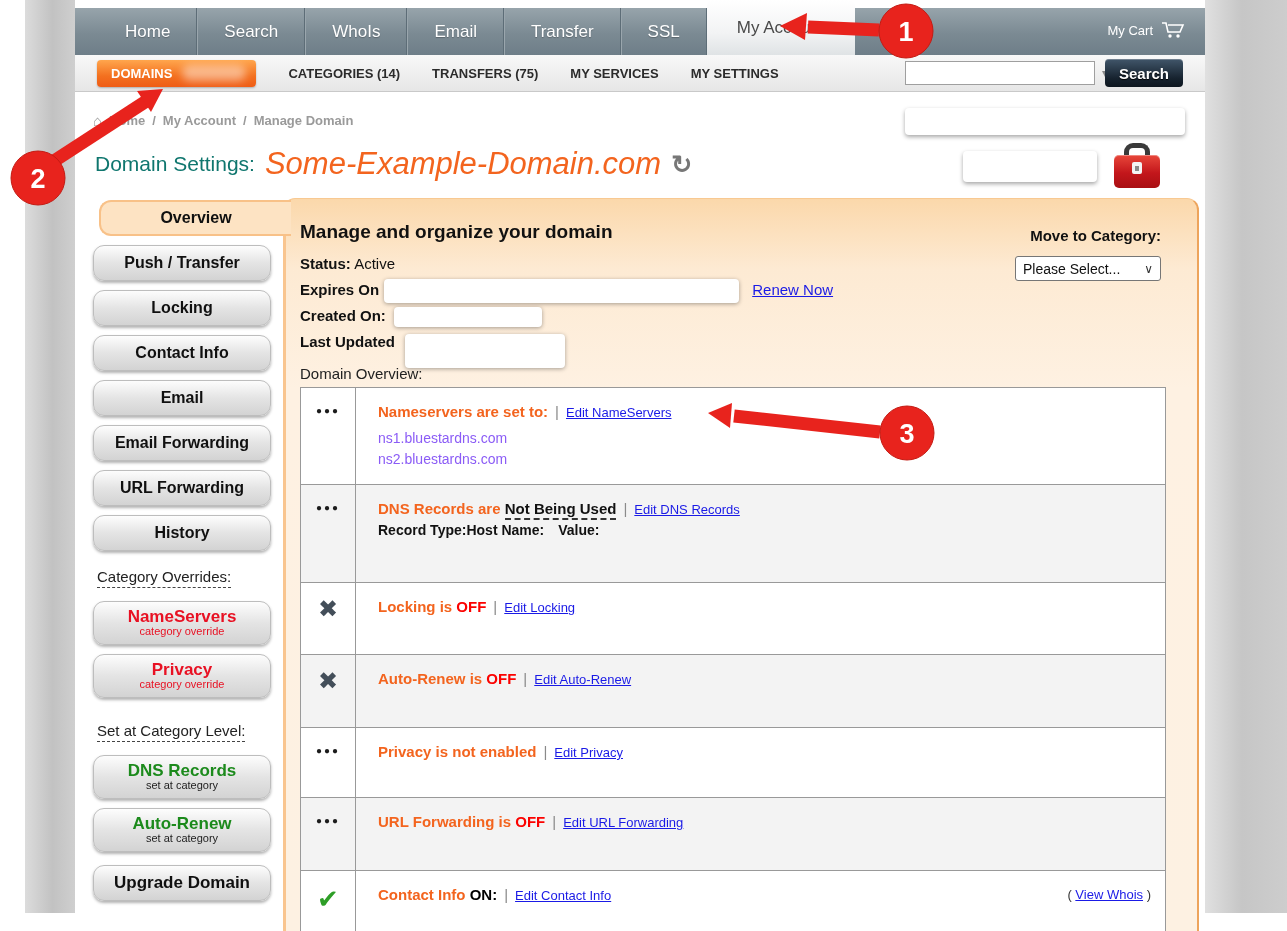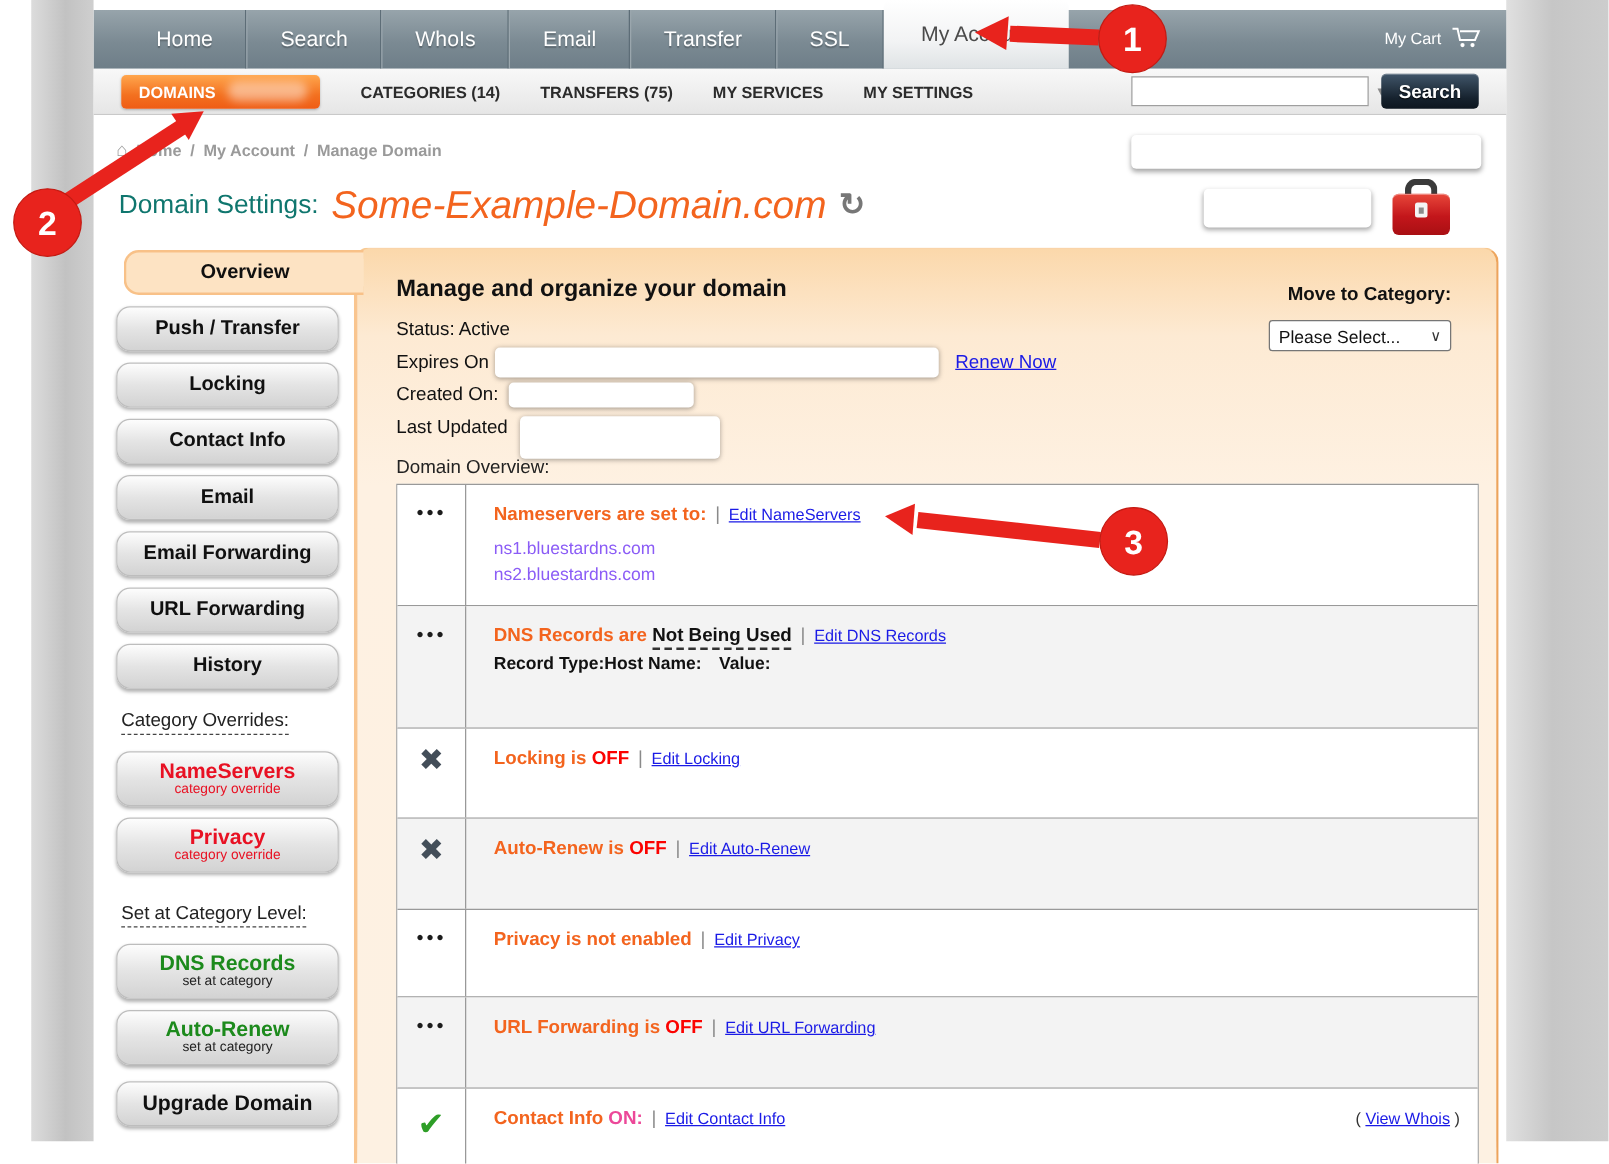--- a/index.html
+++ b/index.html
@@ -70,25 +70,25 @@
                       box-shadow:inset 0 1px 0 rgba(255,255,255,.35); }
   .toolbox .clasp { position:absolute; left:50%; transform:translateX(-50%); top:7px; width:10px;
                     height:12px; background:#f4f4f4; border-radius:2px; }
   .toolbox .pin { position:absolute; left:50%; transform:translateX(-50%); top:11px; width:4px;
                   height:5px; background:#8a8a8a; }
 
   
   .panel { position:absolute; left:208px; top:198px; width:916px; height:733px;
            background:linear-gradient(#fbd8ab,#fdead3 70px,#fef1e2 190px,#fdf1e2);
            border-radius:12px 12px 0 0; border-left:3px solid #f9c58f; border-right:2px solid #eda45c;
-           border-top:1px solid #f8c992; padding-left:31px; z-index:1; }
+           border-top:1px solid #f8c992; padding-left:14px; z-index:1; }
   .heading { margin:22px 0 8px; font-size:19px; font-weight:bold; color:#111; }
   .meta { font-size:15px; color:#111; }
   .meta-line { line-height:26px; }
-  .meta b { font-weight:normal;text-align:center; }
+  .meta b { font-weight:bold;text-align:center; }
   .redact { display:inline-block; vertical-align:middle; background:#fff; border-radius:4px;
             box-shadow:0 1px 4px rgba(0,0,0,.35); }
   .r-created { width:148px; height:20px; margin-left:8px; }
   .r-expires { width:355px; height:24px; margin-left:5px; margin-right:13px; }
   .r-updated { width:160px; height:34px; margin-left:10px; margin-bottom:-16px; position:relative; z-index:3; }
   .renew { color:#1a1ae6; font-size:15px; text-decoration:underline; cursor:pointer; }
 
   .move-cat { position:absolute; right:36px; top:28px; text-align:right; }
   .mc-label { font-size:15px; font-weight:bold; color:#111; }
   .mc-select { margin-top:12px; width:146px; height:25px; background:#fff; border:1px solid #767676;
@@ -102,21 +102,21 @@
   .ov-row:last-child { border-bottom:none; }
   .ov-row.alt { background:#f3f3f3; }
   .ic { width:55px; border-right:1px solid #999; display:flex; justify-content:center; padding-top:17px; }
   .dots { font-size:10px; letter-spacing:2px; color:#1c1c1c; }
   .xmark { font-size:24px; color:#434e59; line-height:1; margin-top:-3px; }
   .chk { font-size:26px; color:#2e9e27; line-height:1; margin-top:-2px; }
   .rb { flex:1; padding:15px 0 0 22px; position:relative; }
   .rl { font-size:15px; font-weight:bold; }
   .ro { color:#f3641e; }
   .r-off { color:#fb0200; }
-  .r-on { color:#ec4899; }
+  .r-on { color:#000000; }
   .r-em { color:#111; border-bottom:2px dashed #333; padding-bottom:1px; }
   .pipe { color:#8a8a8a; font-weight:normal; margin:0 7px; }
   .rlink { color:#1a1ae6; font-size:13px; text-decoration:underline; cursor:pointer; font-weight:normal; }
   .rline { font-size:14px; color:#8b5cf6; margin-top:7px; line-height:1.35; }
   .rec-line { font-size:14px; font-weight:bold; color:#111; margin-top:5px; }
   .rec-line .g2 { margin-left:14px; }
   .whois { position:absolute; right:14px; top:16px; font-size:13px; color:#333; }
   .whois a { color:#1a1ae6; text-decoration:underline; cursor:pointer; }
 
   

